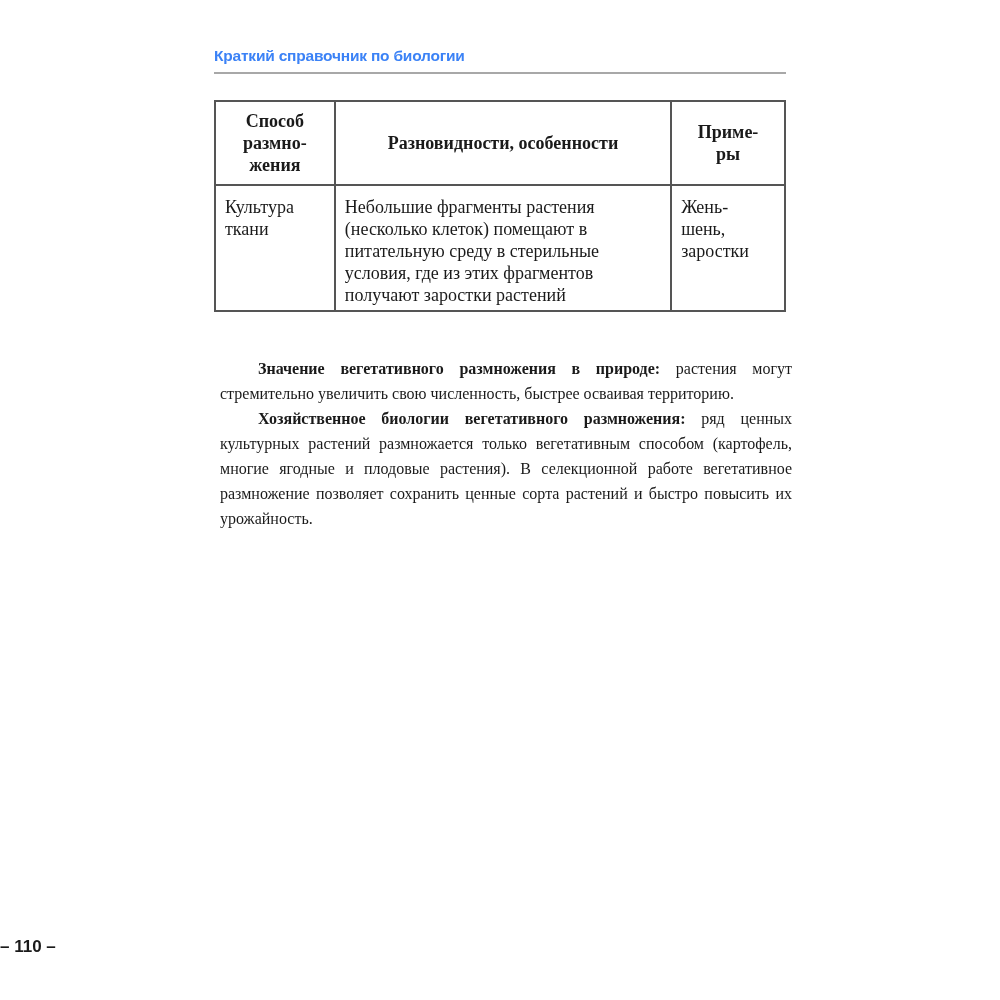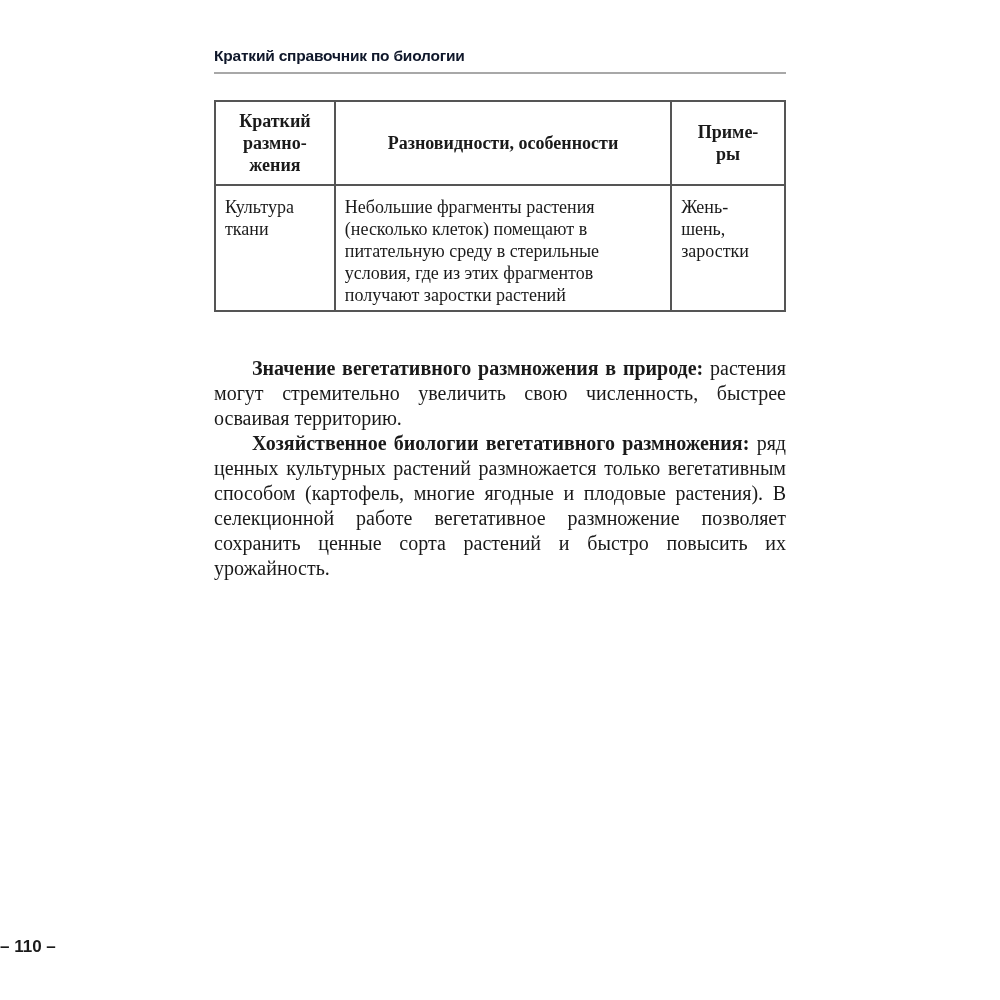--- a/index.html
+++ b/index.html
@@ -2,21 +2,21 @@
 <html><head>
   <meta charset="utf-8">
   <style>
     * { box-sizing: border-box; margin: 0; padding: 0; }
     html, body { width: 1000px; height: 1000px; background: #ffffff; }
     body { position: relative; color: #1a1a1a; font-family: "DejaVu Serif", "Liberation Serif", serif; }
 
     .running-head {
       position: absolute; left: 214px; top: 47px; width: 572px;
       font-family: "Liberation Sans", "DejaVu Sans", sans-serif;
-      font-weight: bold; font-size: 15.5px; color: #0f172a; letter-spacing: -0.2px;
+      font-weight: bold; font-size: 15.5px; color: #3b82f6; letter-spacing: -0.2px;
     }
     .head-rule {
       position: absolute; left: 214px; top: 72px; width: 572px; height: 2px;
       background: #a8a8a8;
     }
 
     table.data-table {
       position: absolute; left: 214px; top: 100px; width: 572px;
       border-collapse: collapse;
       font-family: "Liberation Serif", "DejaVu Serif", serif;
@@ -29,23 +29,23 @@
     table.data-table th {
       font-weight: bold; text-align: center; height: 84px; padding: 0 6px;
     }
     table.data-table td { vertical-align: top; padding: 10px 19px 4px 9px; }
     col.c1 { width: 120px; }
     col.c2 { width: 338px; }
     col.c3 { width: 114px; }
     .hdr-line { display: block; }
 
     .body-text {
-      position: absolute; left: 214px; top: 356px; width: 572px;
+      position: absolute; left: 220px; top: 356px; width: 572px;
       font-family: "Liberation Serif", "DejaVu Serif", serif;
-      font-size: 20px; line-height: 25px; color: #1a1a1a;
+      font-size: 16px; line-height: 25px; color: #1a1a1a;
       text-align: justify;
     }
     .body-text p { text-indent: 38px; }
     .body-text b { font-weight: bold; }
 
     .page-number {
       position: absolute; left: 0; width: 1000px; top: 937px; text-align: left;
       font-family: "Liberation Sans", "DejaVu Sans", sans-serif;
       font-weight: bold; font-size: 17px; color: #1a1a1a;
     }
@@ -58,21 +58,21 @@
 
 <table class="data-table">
   <colgroup>
       <col class="c1">
       <col class="c2">
       <col class="c3">
     </colgroup>
   <thead>
     <tr>
       <th>
-        <span class="hdr-line">Краткий</span>
+        <span class="hdr-line">Способ</span>
         <span class="hdr-line">размно-</span>
         <span class="hdr-line">жения</span>
       </th>
       <th>
         <span class="hdr-line">Разновидности, особенности</span>
       </th>
       <th>
         <span class="hdr-line">Приме-</span>
         <span class="hdr-line">ры</span>
       </th>

